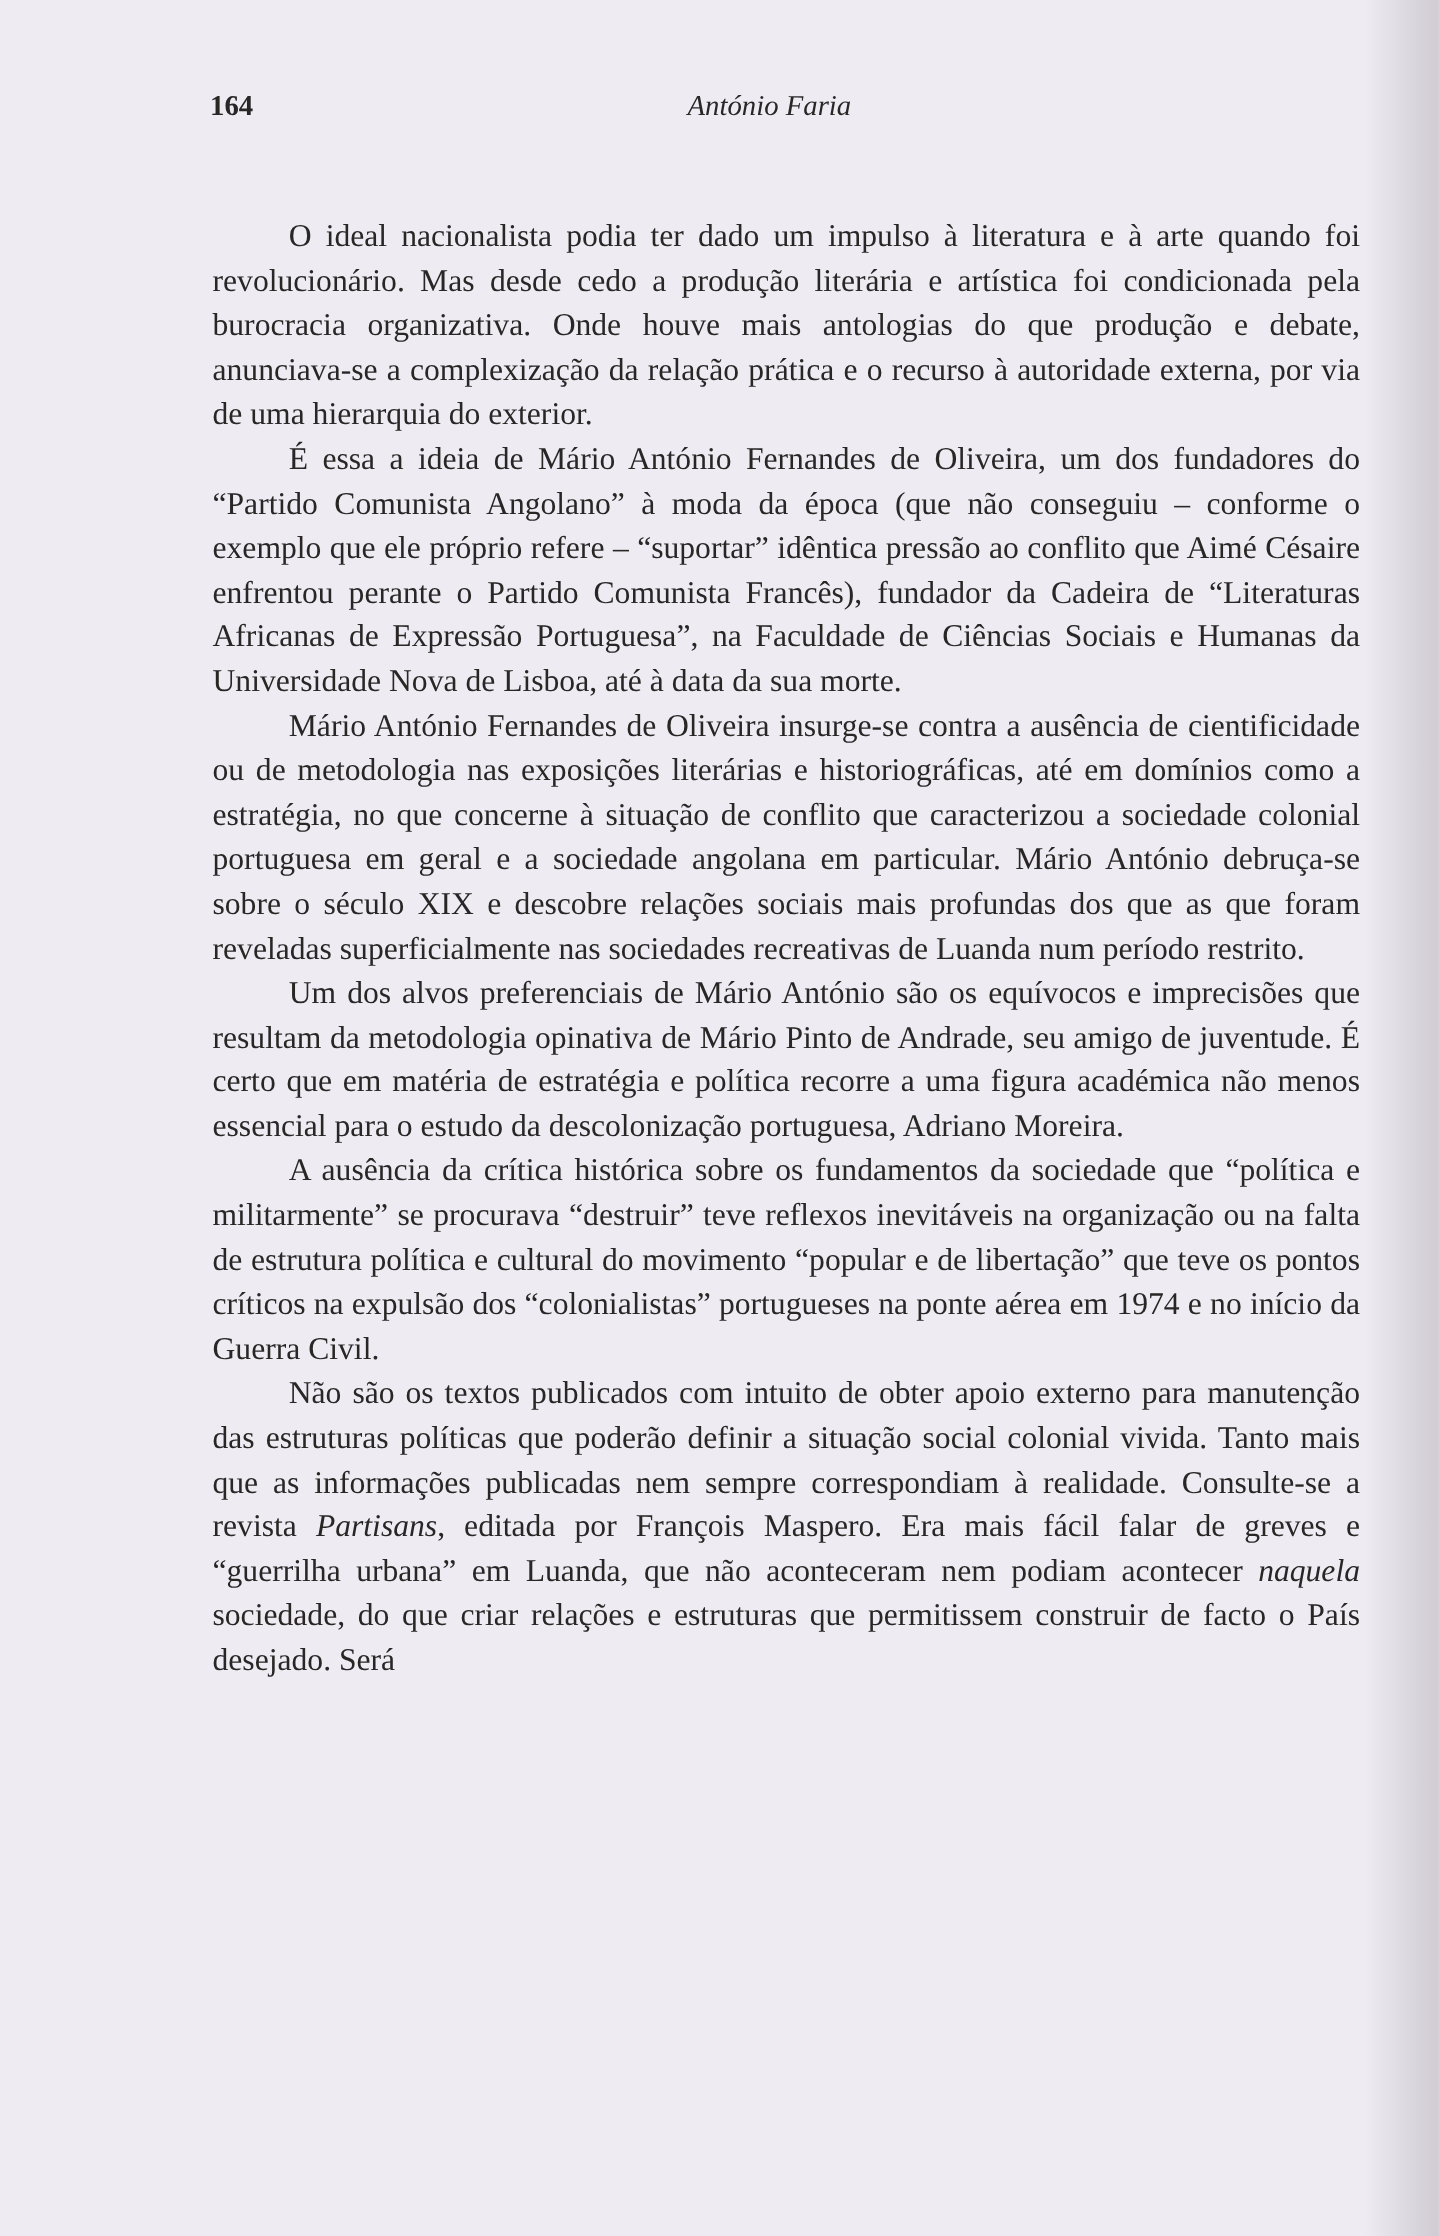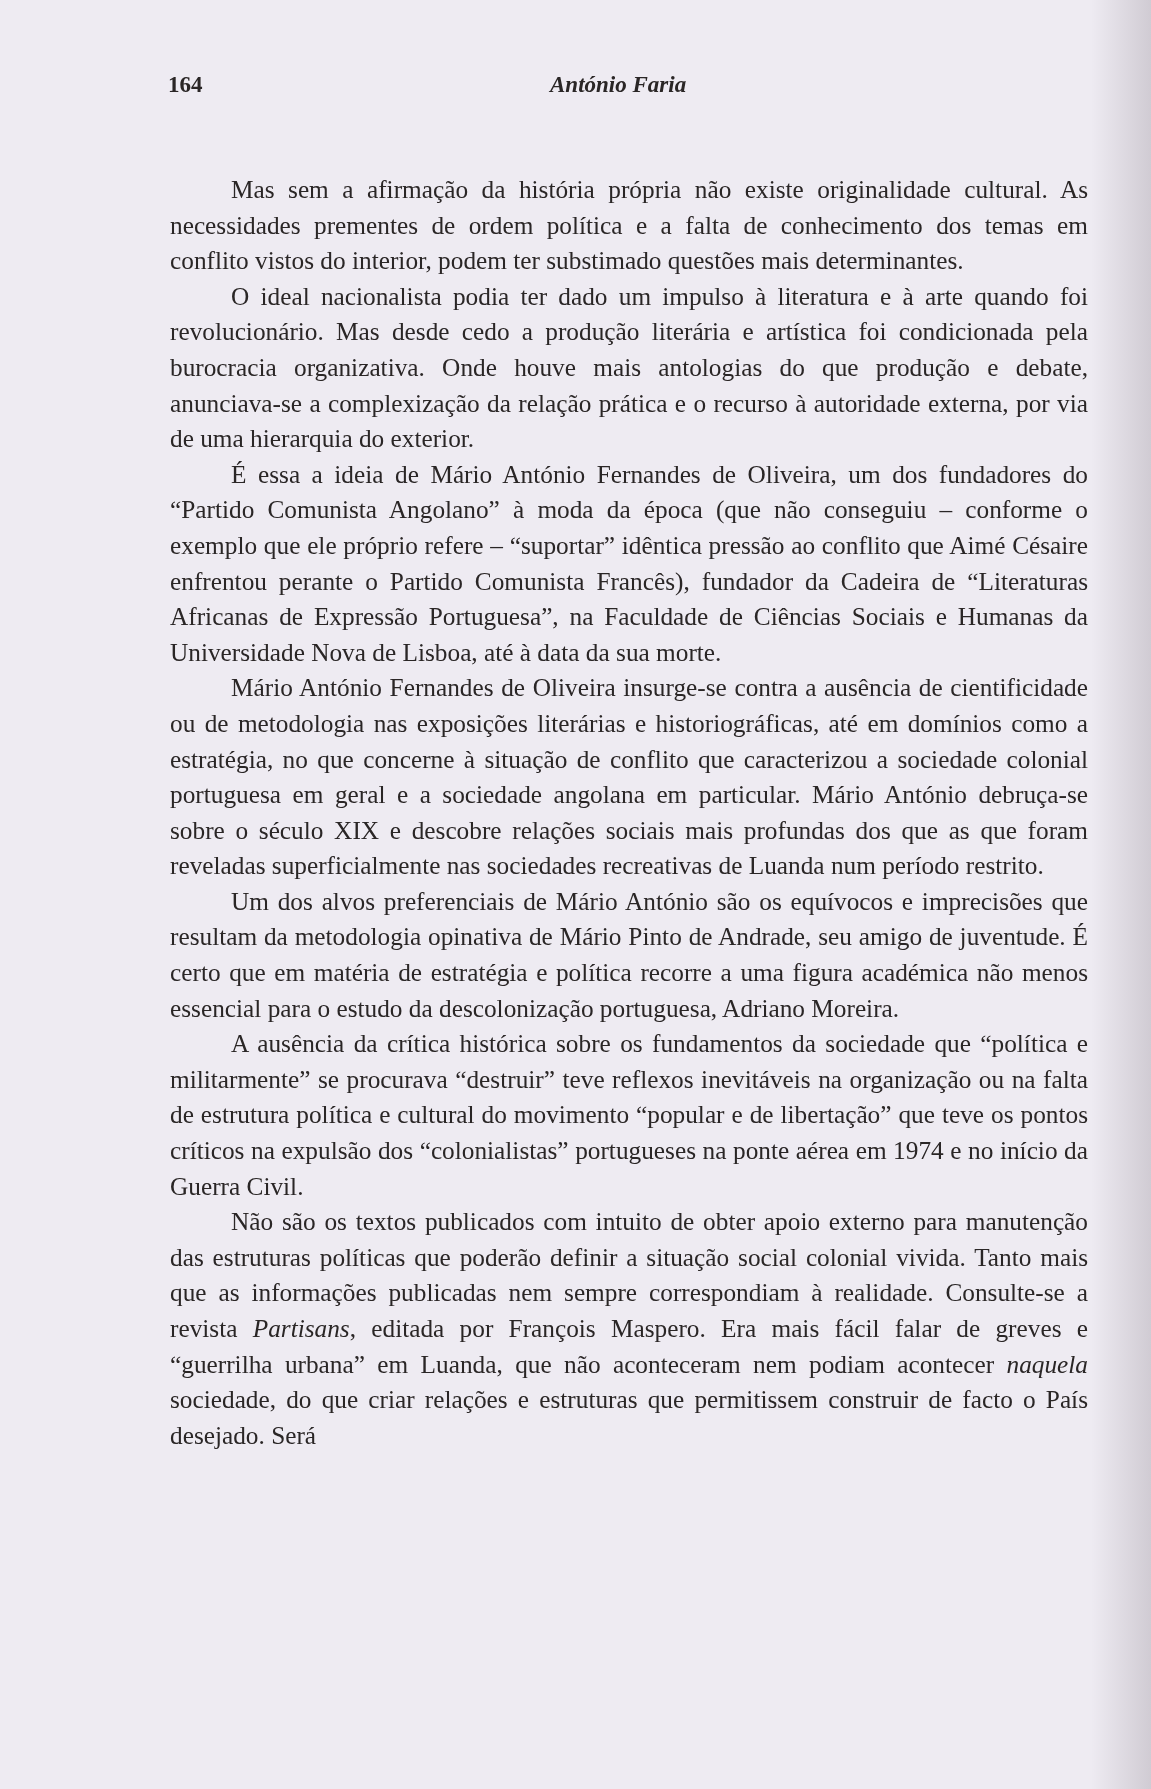--- a/index.html
+++ b/index.html
@@ -12,21 +12,21 @@
   .page-shade {
     position: absolute; top: 0; right: 0; width: 60px; height: 100%;
     background: linear-gradient(to right, rgba(238,235,242,0), rgba(205,200,208,0.9));
   }
   .header {
     position: absolute; top: 72px; left: 168px; width: 790px; height: 30px;
     font-size: 23px;
   }
   .page-number { position: absolute; left: 0; top: 0; font-weight: bold; }
   .running-title {
-    position: absolute; left: 382px; top: 0; font-style: italic; font-weight: bold;
+    position: absolute; left: 382px; top: 0; font-style: italic;
   }
   .body-text {
     position: absolute; top: 172px; left: 170px; width: 918px;
     font-size: 25.3px; line-height: 35.6px; text-align: justify;
     hyphens: manual;
   }
   .body-text p { margin: 0; text-indent: 61px; }
   .body-text p:first-child { text-indent: 61px; }
   em { }
 </style>
@@ -34,20 +34,19 @@
 <body>
 
 <div class="page-shade"></div>
 
 <div class="header">
   <span class="page-number">164</span>
   <span class="running-title">António Faria</span>
 </div>
 
 <div class="body-text">
-  <p>Mas sem a afirmação da história própria não existe originalidade cultural. As necessidades prementes de ordem política e a falta de conhecimento dos temas em conflito vistos do interior, podem ter substimado questões mais determinantes.</p>
   <p>O ideal nacionalista podia ter dado um impulso à literatura e à arte quando foi revolucionário. Mas desde cedo a produção literária e artística foi condicionada pela burocracia organizativa. Onde houve mais antologias do que produção e debate, anunciava-se a complexização da relação prática e o recurso à autoridade externa, por via de uma hierarquia do exterior.</p>
   <p>É essa a ideia de Mário António Fernandes de Oliveira, um dos fundadores do “Partido Comunista Angolano” à moda da época (que não conseguiu – conforme o exemplo que ele próprio refere – “suportar” idêntica pressão ao conflito que Aimé Césaire enfrentou perante o Partido Comunista Francês), fundador da Cadeira de “Literaturas Africanas de Expressão Portuguesa”, na Faculdade de Ciências Sociais e Humanas da Universidade Nova de Lisboa, até à data da sua morte.</p>
   <p>Mário António Fernandes de Oliveira insurge-se contra a ausência de cientificidade ou de metodologia nas exposições literárias e historiográficas, até em domínios como a estratégia, no que concerne à situação de conflito que caracterizou a sociedade colonial portuguesa em geral e a sociedade angolana em particular. Mário António debruça-se sobre o século XIX e descobre relações sociais mais profundas dos que as que foram reveladas superficialmente nas sociedades recreativas de Luanda num período restrito.</p>
   <p>Um dos alvos preferenciais de Mário António são os equívocos e imprecisões que resultam da metodologia opinativa de Mário Pinto de Andrade, seu amigo de juventude. É certo que em matéria de estratégia e política recorre a uma figura académica não menos essencial para o estudo da descolonização portuguesa, Adriano Moreira.</p>
   <p>A ausência da crítica histórica sobre os fundamentos da sociedade que “política e militarmente” se procurava “destruir” teve reflexos inevitáveis na organização ou na falta de estrutura política e cultural do movimento “popular e de libertação” que teve os pontos críticos na expulsão dos “colonialistas” portugueses na ponte aérea em 1974 e no início da Guerra Civil.</p>
   <p><span>Não são os textos publicados com intuito de obter apoio externo para manutenção das estruturas políticas que poderão definir a situação social colonial vivida. Tanto mais que as informações publicadas nem sempre correspondiam à realidade. Consulte-se a revista </span><em>Partisans</em><span>, editada por François Maspero. Era mais fácil falar de greves e “guerrilha urbana” em Luanda, que não aconteceram nem podiam acontecer </span><em>naquela</em><span> sociedade, do que criar relações e estruturas que permitissem construir de facto o País desejado. Será</span></p>
 </div>
 
 </body></html>

